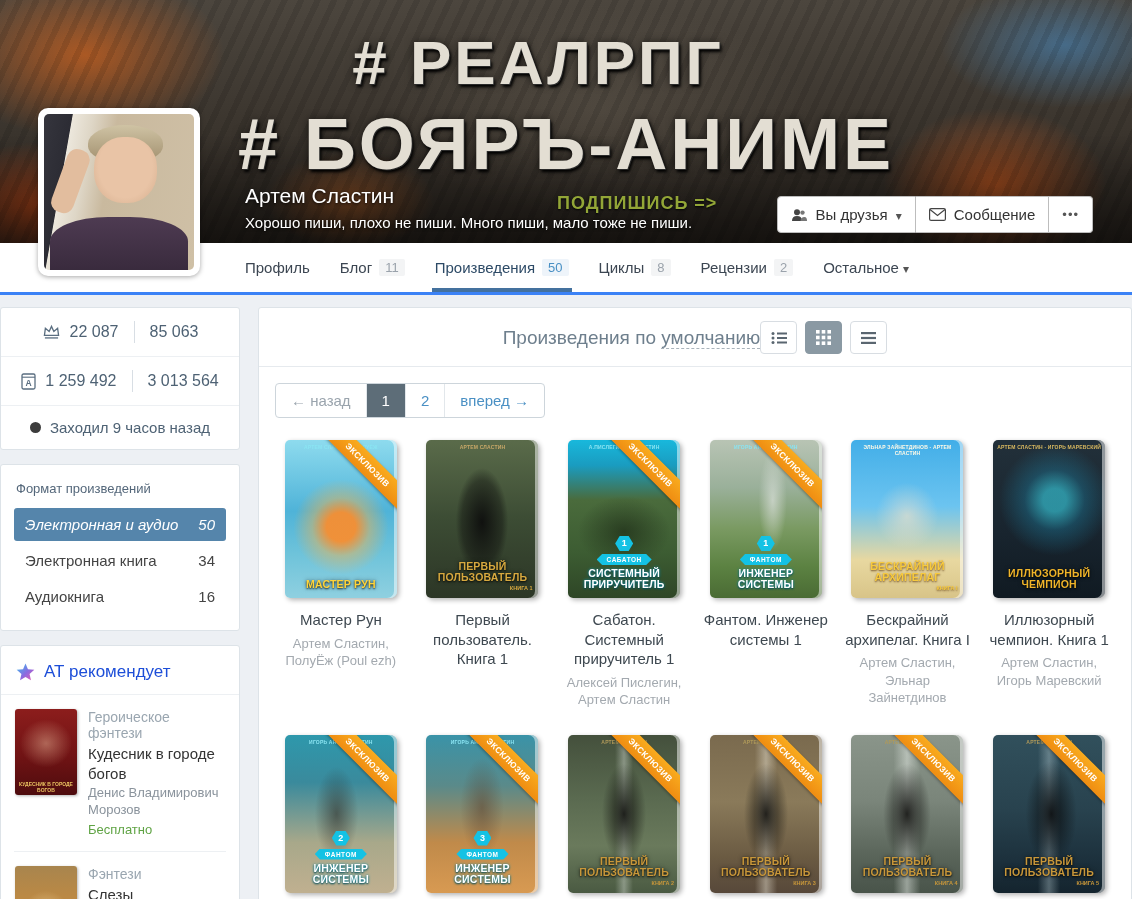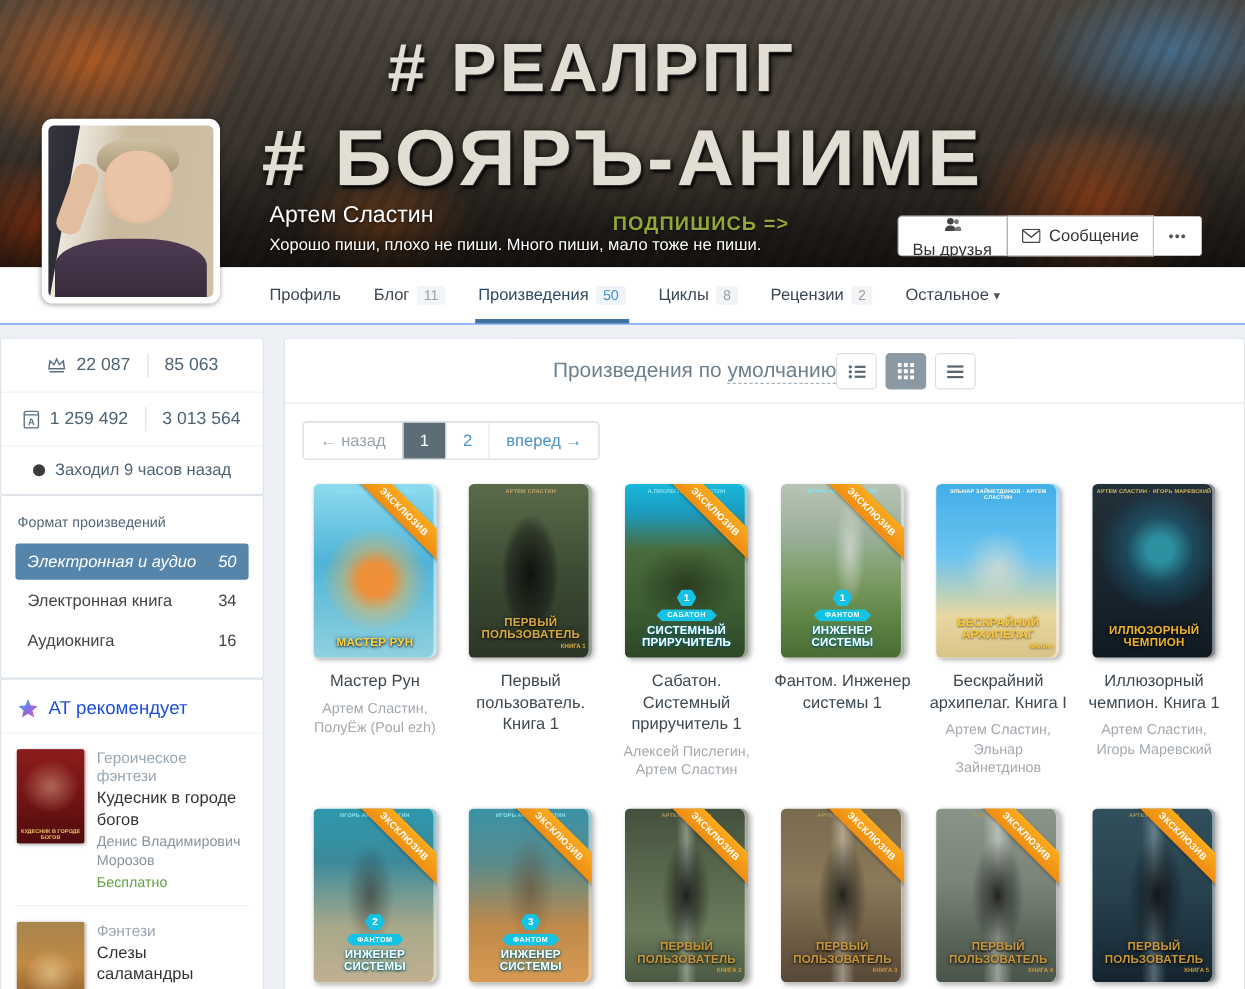--- a/index.html
+++ b/index.html
@@ -27,21 +27,21 @@
   .bsub{ position:absolute; left:557px; top:193px; z-index:2; font-size:18px; font-weight:bold;
     color:#93a637; letter-spacing:1px; text-shadow:0 1px 2px #000, 1px 1px 0 #222; }
   .pname{ position:absolute; left:245px; top:184px; z-index:3; color:#fff; font-size:21px;
     text-shadow:0 1px 3px rgba(0,0,0,.8); }
   .ptag{ position:absolute; left:245px; top:214px; z-index:3; color:#fff; font-size:15px;
     text-shadow:0 1px 3px rgba(0,0,0,.85); }
 
   .hdr-btns{ position:absolute; right:39px; top:196px; z-index:4; display:flex; }
   .hbtn{ background:#fff; border:1px solid #bdbdbd; padding:0 13px; height:37px; font-size:15px;
     color:#333; display:flex; align-items:center; gap:8px; cursor:pointer; }
-  .hbtn:first-child{ border-radius:4px 0 0 4px;flex-direction:column; }
+  .hbtn:first-child{ border-radius:4px 0 0 4px; }
   .hbtn + .hbtn{ border-left:none; }
   .hbtn:last-child{ border-radius:0 4px 4px 0; font-size:13px; letter-spacing:1px; color:#555; }
   .caret::after{ content:"▾"; font-size:12px; color:#555; }
 
   
   .avatar{ position:absolute; left:38px; top:108px; width:162px; height:168px; background:#fff;
     padding:6px; border-radius:10px; box-shadow:0 1px 5px rgba(0,0,0,.35); z-index:6; }
   .avatar-img{ width:100%; height:100%; border-radius:5px; position:relative; overflow:hidden;
     background:linear-gradient(100deg,#35353d 0%, #2c2c34 16%, #ece7dc 16.5%, #ded6c6 28%,
       #c9b99e 42%, #cfc0a6 100%); }
@@ -49,35 +49,35 @@
     background:linear-gradient(180deg,#cfc3a4,#a2906f); border-radius:50% 50% 42% 42%; }
   .av-head{ position:absolute; left:33%; top:15%; width:42%; height:42%;
     background:radial-gradient(ellipse at 50% 45%, #e9c4a6 60%, #d3ac8c); border-radius:46%; }
   .av-arm{ position:absolute; left:10%; top:22%; width:15%; height:42%; background:#e2bd9e;
     border-radius:10px; transform:rotate(20deg); }
   .av-body{ position:absolute; left:4%; bottom:-3%; width:92%; height:37%;
     background:linear-gradient(180deg,#4e3b52,#37293b); border-radius:42% 42% 0 0; }
 
   
   .navbar{ height:52px; background:#fff; display:flex; align-items:center; gap:30px;
-    padding-left:245px; border-bottom:1px solid #3b82f6; position:relative; }
+    padding-left:245px; border-bottom:3px solid #3b82f6; position:relative; }
   .tab{ font-size:15px; color:#3c4652; display:flex; align-items:center; cursor:pointer;
     position:relative; height:100%; }
   .tab.active{ color:#2d4a66; }
   .tab.active::after{ content:""; position:absolute; left:-3px; right:-3px; bottom:0; height:4px;
     background:#44719e; }
   .cnt{ font-size:13px; color:#9aa2ab; background:#f3f4f5; padding:1px 6px; border-radius:2px;
     margin-left:7px; }
   .cnt:empty{ display:none; }
   .tab.active .cnt{ color:#4a90c4; background:#eef4fa; }
 
   
   .content{ display:flex; align-items:flex-start; padding-top:12px; }
   .sidebar{ width:240px; flex:none; }
-  .card{ background:#fff; border:1px solid #dde3e8; border-radius:3px; }
+  .card{ background:#fff; border:1px solid #dde3e8; border-radius:3px; margin-bottom:14px; }
 
   .stat-row{ display:flex; justify-content:center; align-items:center; padding:13px 0;
     border-bottom:1px solid #edf0f3; font-size:16px; color:#4e6274; }
   .stat-row:last-child{ border-bottom:none; font-size:15px; }
   .vline{ border-left:1px solid #d8dee4; height:22px; margin:0 15px; }
   .sicon{ margin-right:9px; display:inline-flex; }
   .dot{ width:11px; height:11px; border-radius:50%; background:#3c3c3c; margin-right:9px;
     display:inline-block; }
 
   .fcard{ padding:12px 13px 14px; }

